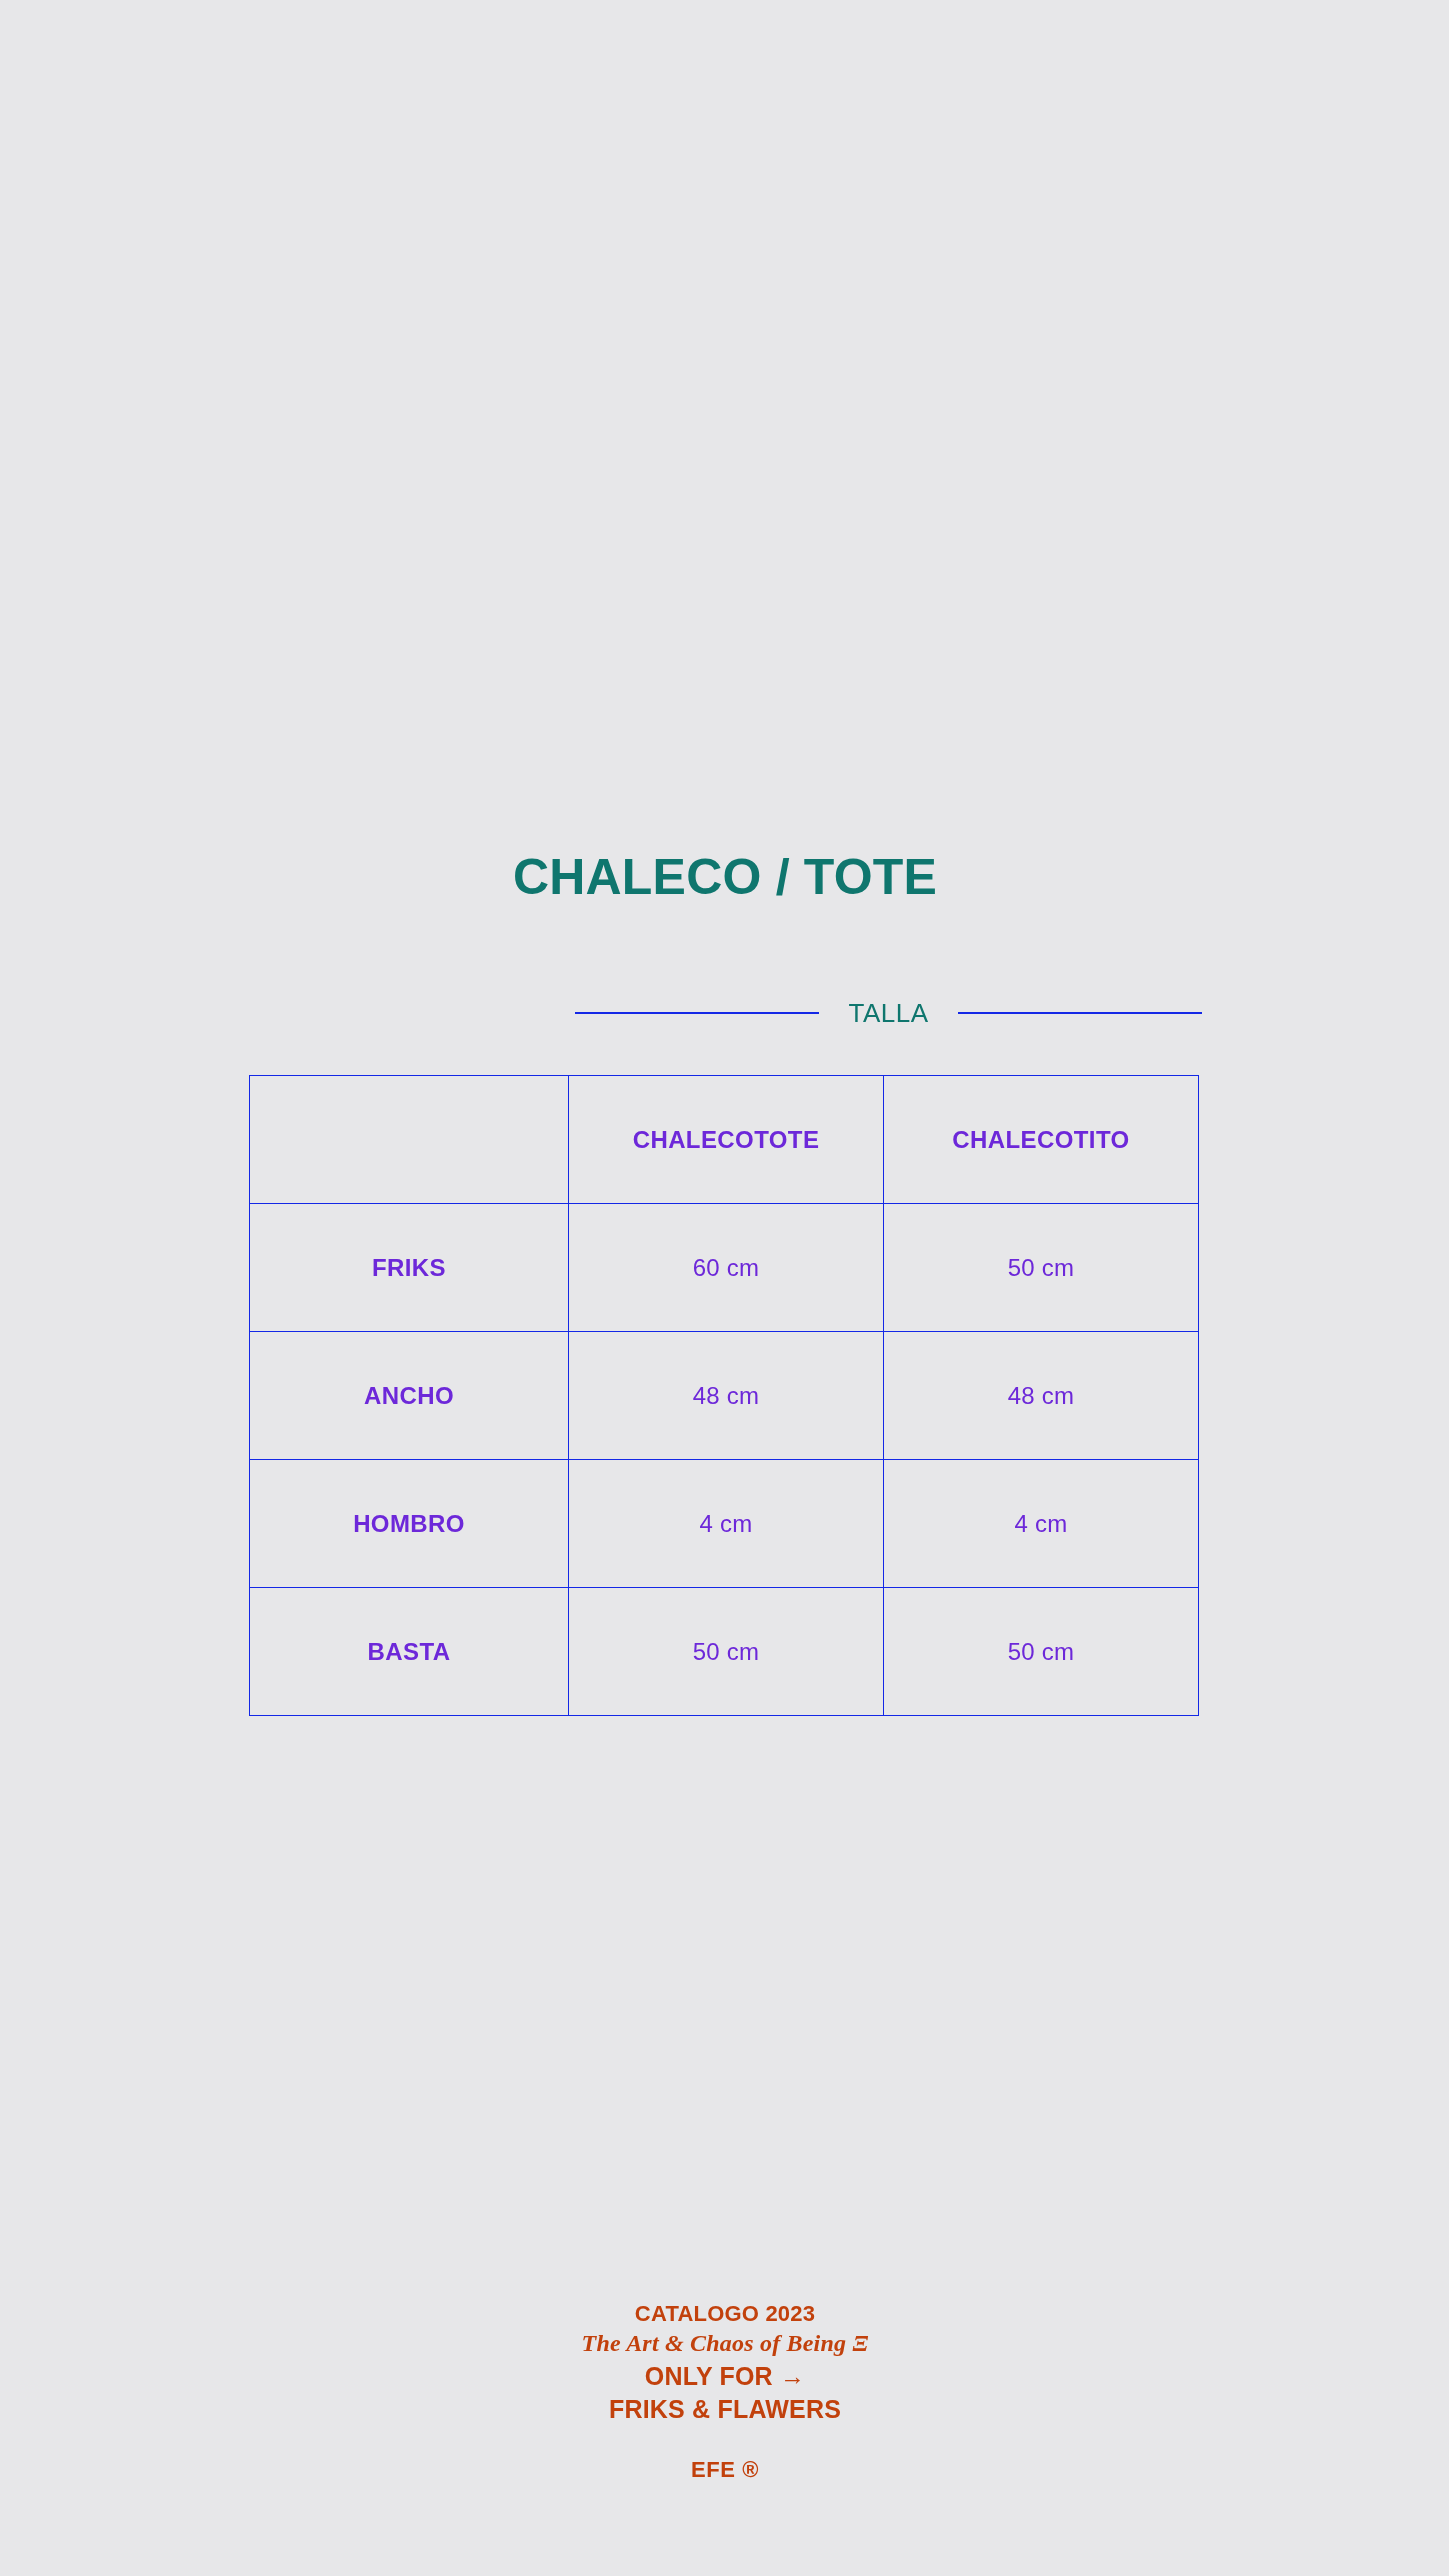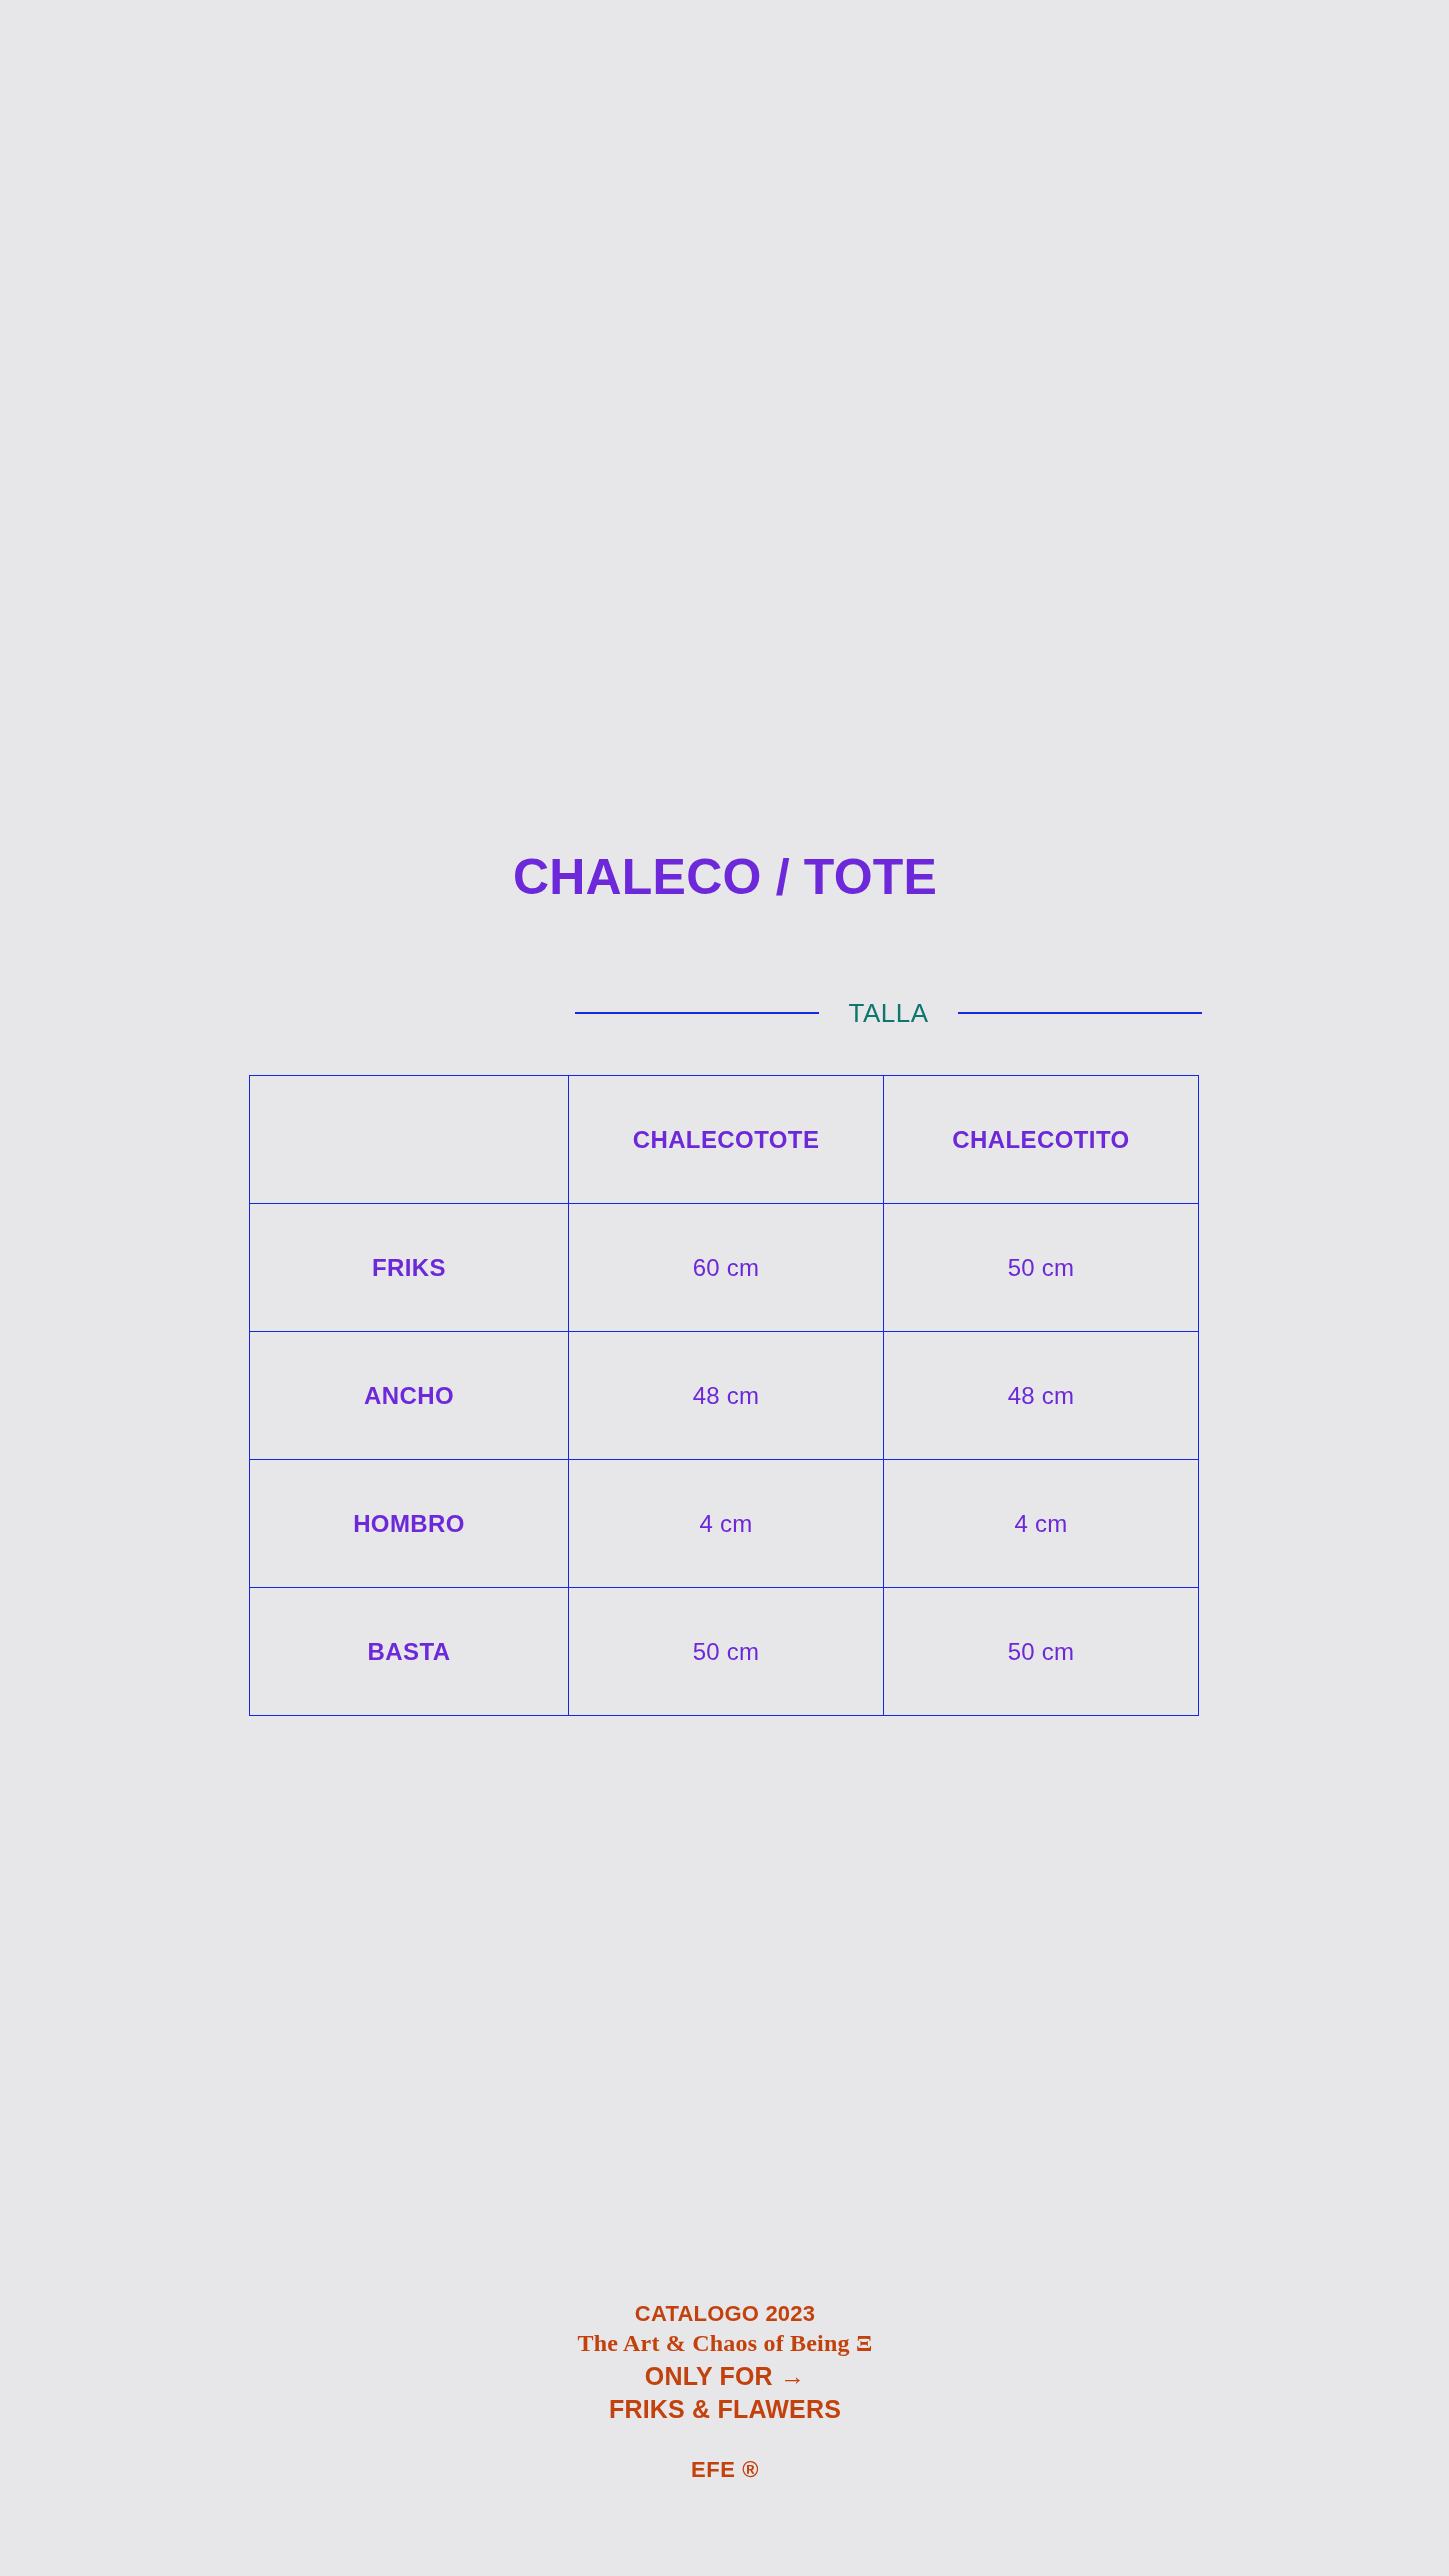--- a/index.html
+++ b/index.html
@@ -20,21 +20,21 @@
     overflow:hidden;
   }
 
   
   .title {
     position:absolute;
     left:0;
     top:852px;
     width:1450px;
     text-align:center;
-    color:#6d28d9;
+    color:#0f766e;
     font-size:50px;
     font-weight:700;
     letter-spacing:0.2px;
     line-height:1;
     white-space:pre;
   }
 
   
   .talla-row {
     position:absolute;
@@ -115,20 +115,21 @@
     color:#c2410c;
   }
   .footer .l-catalogo {
     font-size:22px;
     font-weight:700;
     letter-spacing:0.2px;
     line-height:1.32;
   }
   .footer .l-tagline {
     font-family:"Liberation Serif", serif;
+    font-style:italic;
     font-weight:700;
     font-size:24px;
     letter-spacing:0.2px;
     line-height:1.32;
   }
   .footer .l-onlyfor,
   .footer .l-friks {
     font-size:25px;
     font-weight:700;
     letter-spacing:0.2px;

